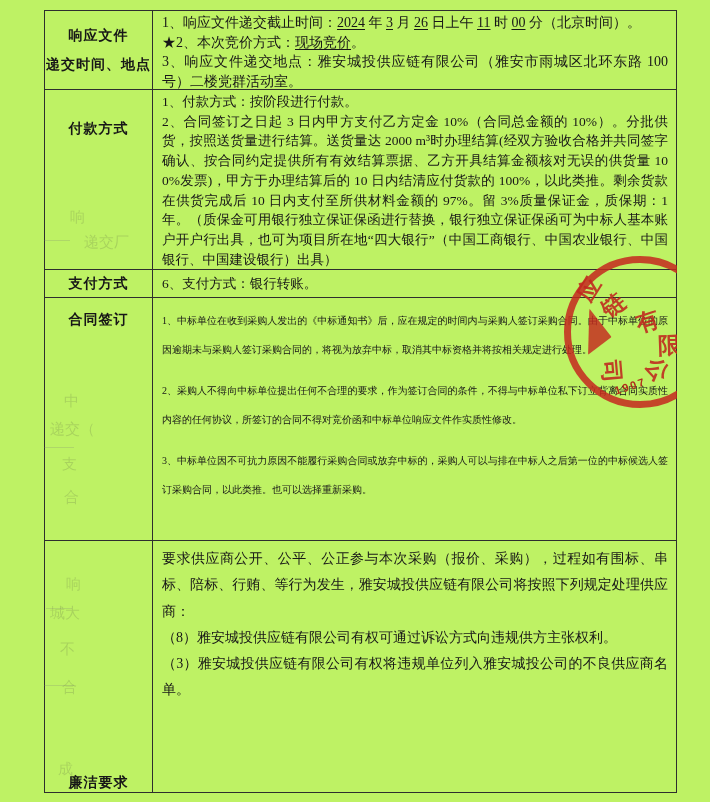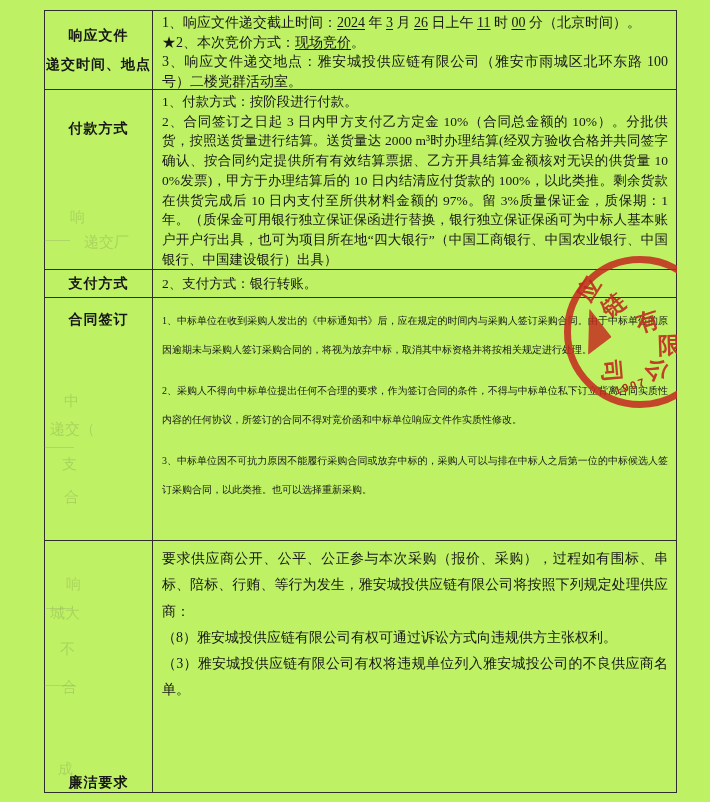--- a/index.html
+++ b/index.html
@@ -111,21 +111,21 @@
         <div class="content-cell">
           <p><span>1、付款方式：按阶段进行付款。</span></p>
           <p><span>2、合同签订之日起 3 日内甲方支付乙方定金 10%（合同总金额的 10%）。分批供货，按照送货量进行结算。送货量达 2000 m³时办理结算(经双方验收合格并共同签字确认、按合同约定提供所有有效结算票据、乙方开具结算金额核对无误的供货量 100%发票)，甲方于办理结算后的 10 日内结清应付货款的 100%，以此类推。剩余货款在供货完成后 10 日内支付至所供材料金额的 97%。留 3%质量保证金，质保期：1 年。（质保金可用银行独立保证保函进行替换，银行独立保证保函可为中标人基本账户开户行出具，也可为项目所在地“四大银行”（中国工商银行、中国农业银行、中国银行、中国建设银行）出具）</span></p>
         </div>
       </div>
       <div class="trow r2">
         <div class="label-cell">
           <span>支付方式</span>
         </div>
         <div class="content-cell">
-          <p><span>2、支付方式：银行转账。</span></p>
+          <p><span>6、支付方式：银行转账。</span></p>
         </div>
       </div>
       <div class="trow r3">
         <div class="label-cell">
           <span>合同签订</span>
         </div>
         <div class="content-cell">
           <p><span>1、中标单位在收到采购人发出的《中标通知书》后，应在规定的时间内与采购人签订采购合同。由于中标单位的原因逾期未与采购人签订采购合同的，将视为放弃中标，取消其中标资格并将按相关规定进行处理。</span></p>
           <p><span>2、采购人不得向中标单位提出任何不合理的要求，作为签订合同的条件，不得与中标单位私下订立背离合同实质性内容的任何协议，所签订的合同不得对竞价函和中标单位响应文件作实质性修改。</span></p>
           <p><span>3、中标单位因不可抗力原因不能履行采购合同或放弃中标的，采购人可以与排在中标人之后第一位的中标候选人签订采购合同，以此类推。也可以选择重新采购。</span></p>

